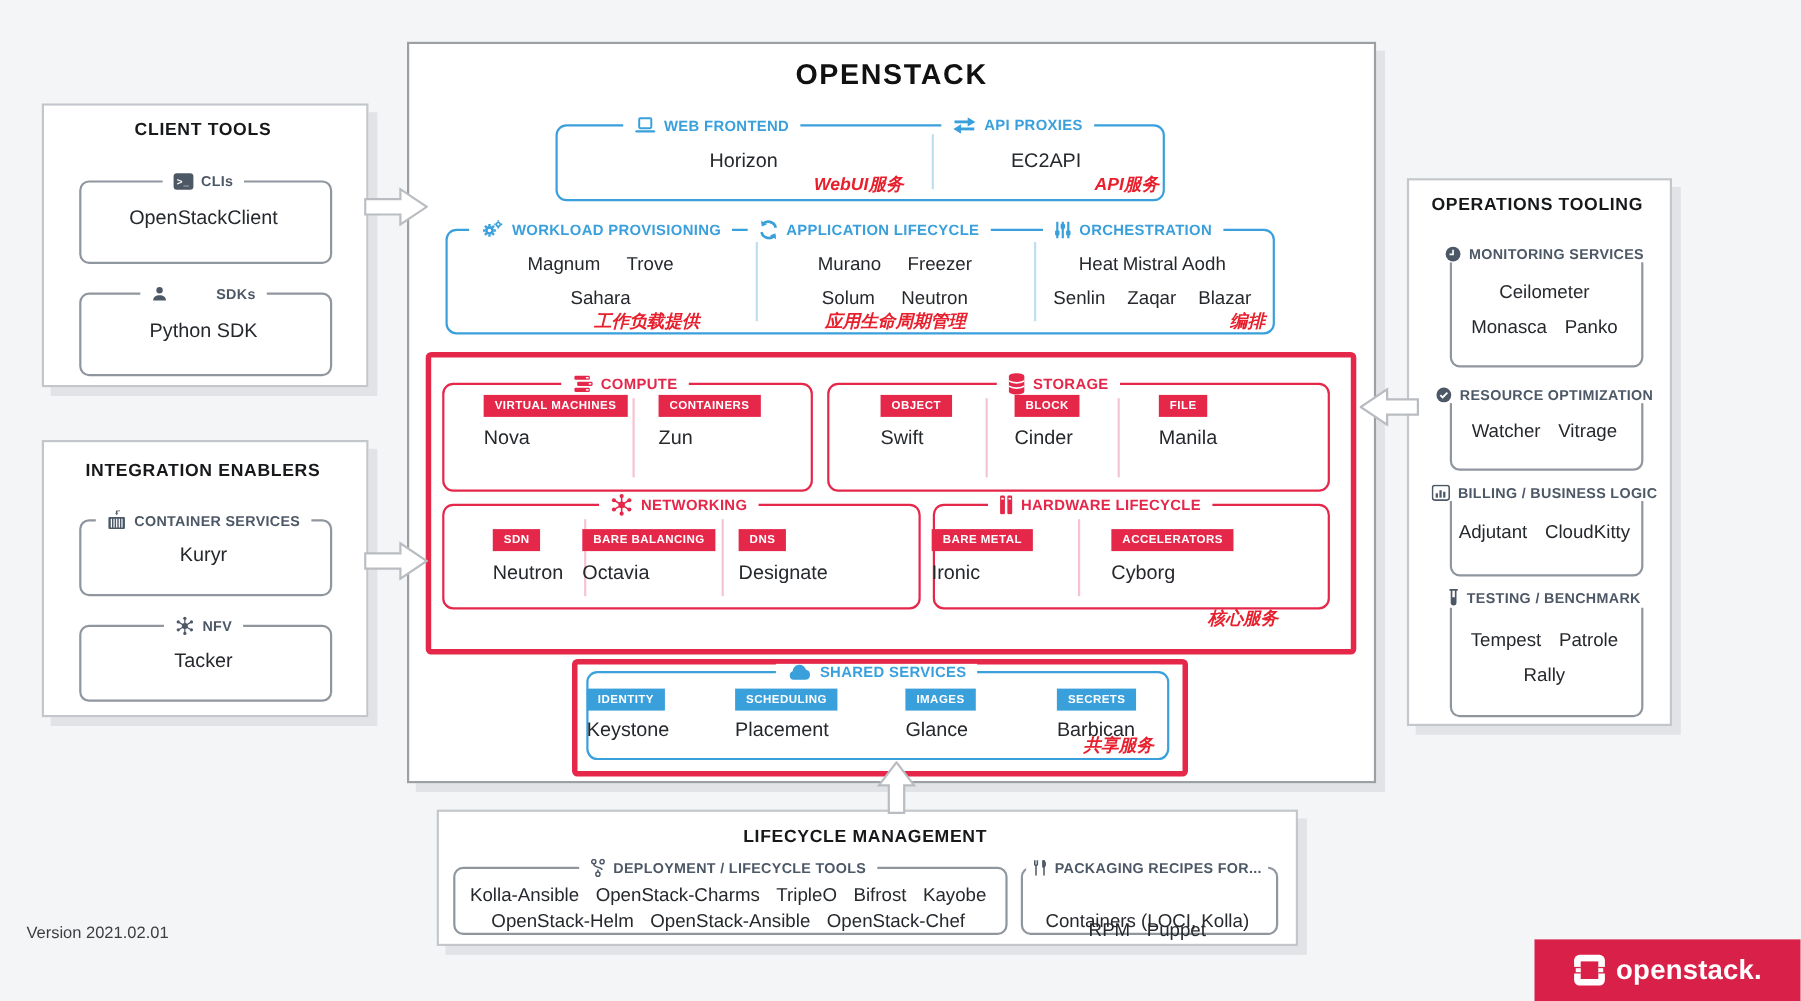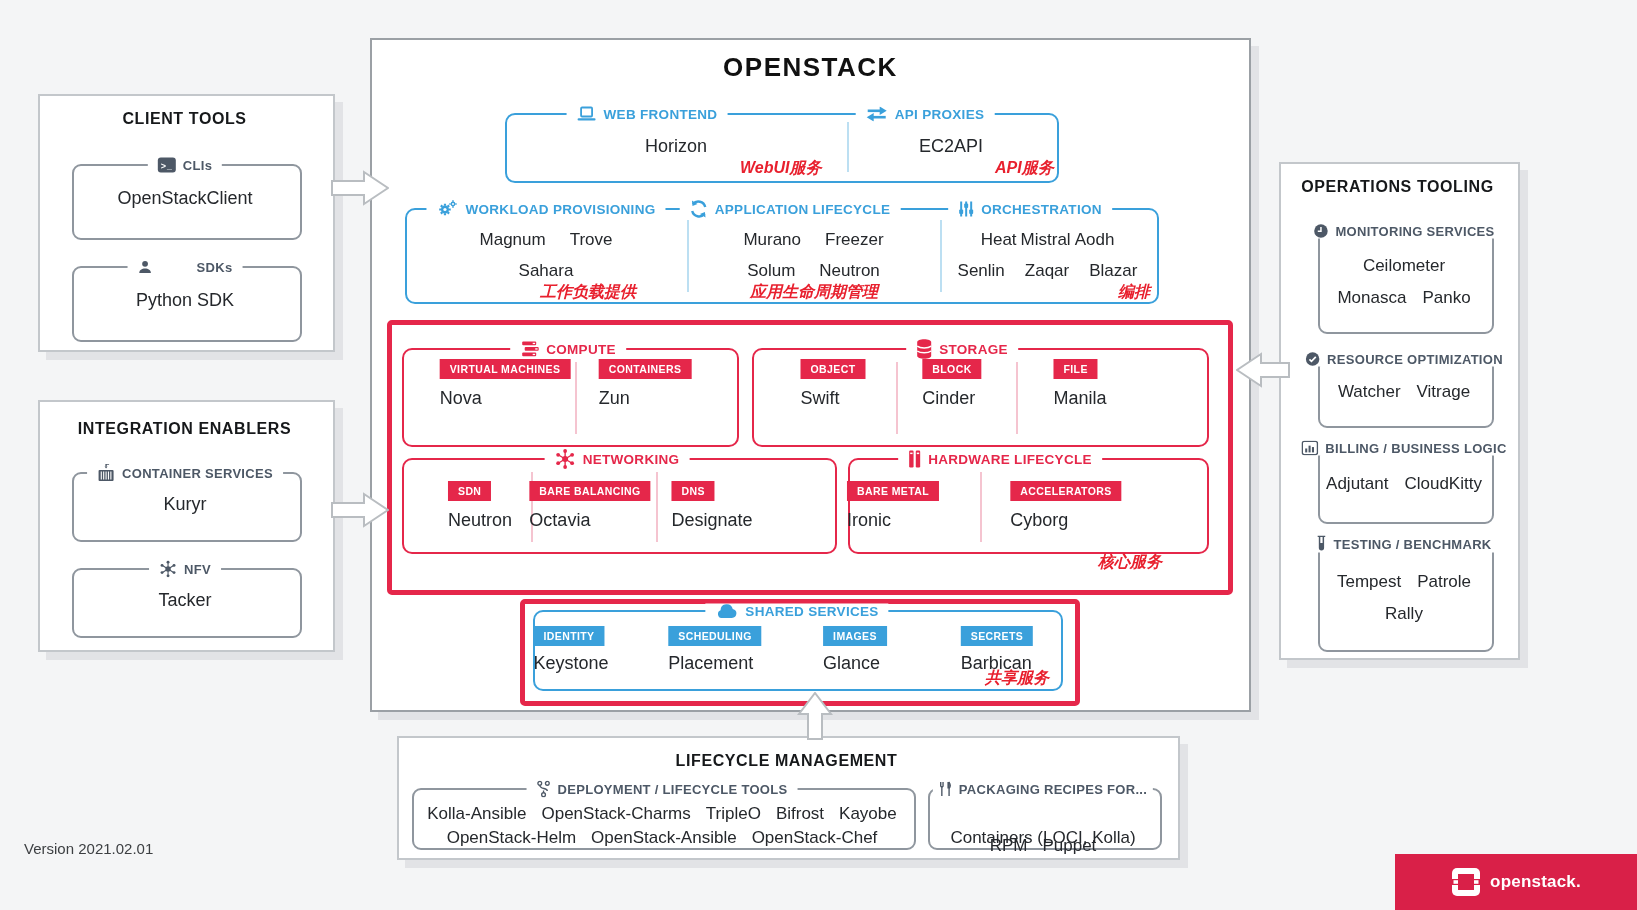--- a/index.html
+++ b/index.html
@@ -27,21 +27,21 @@
   .badge{display:inline-block;background:#e5274a;color:#fff;font-weight:bold;font-size:10.5px;letter-spacing:.4px;padding:4px 10px;white-space:nowrap;}
   .badge-blue{background:#3aa0db;}
   .cell{position:absolute;display:flex;flex-direction:column;align-items:flex-start;gap:9px;transform:translateX(-50%);}
   .vd{position:absolute;width:2px;}
   .vd-blue{background:#bcdff2;}
   .vd-pink{background:#f5c4d0;}
   .term{display:inline-flex;align-items:center;justify-content:center;background:#4d5866;color:#fff;font-weight:bold;font-size:9px;width:18px;height:15px;border-radius:3px;letter-spacing:1px;}
   .arrow{position:absolute;line-height:0;}
   #main-title{position:absolute;left:370px;top:52px;width:881px;text-align:center;font-size:26px;font-weight:bold;color:#111;letter-spacing:1.5px;}
   #logo-block{position:absolute;left:1395px;top:854px;width:242px;height:56px;background:#d92048;display:flex;align-items:center;justify-content:center;gap:9px;}
-  #logo-text{color:#fff;font-weight:bold;font-size:17px;letter-spacing:.2px;}
+  #logo-text{color:#fff;font-weight:bold;font-size:25px;letter-spacing:.2px;}
   #version{position:absolute;left:24px;top:840px;font-size:15px;color:#3c3f42;}
 </style>
 </head>
 <body>
 
 <div id="canvas">
 
   <div class="panel" style="left:370px;top:38px;width:877px;height:670px;border-color:#9ba0a5;"></div>
   <div id="main-title">OPENSTACK</div>
 

